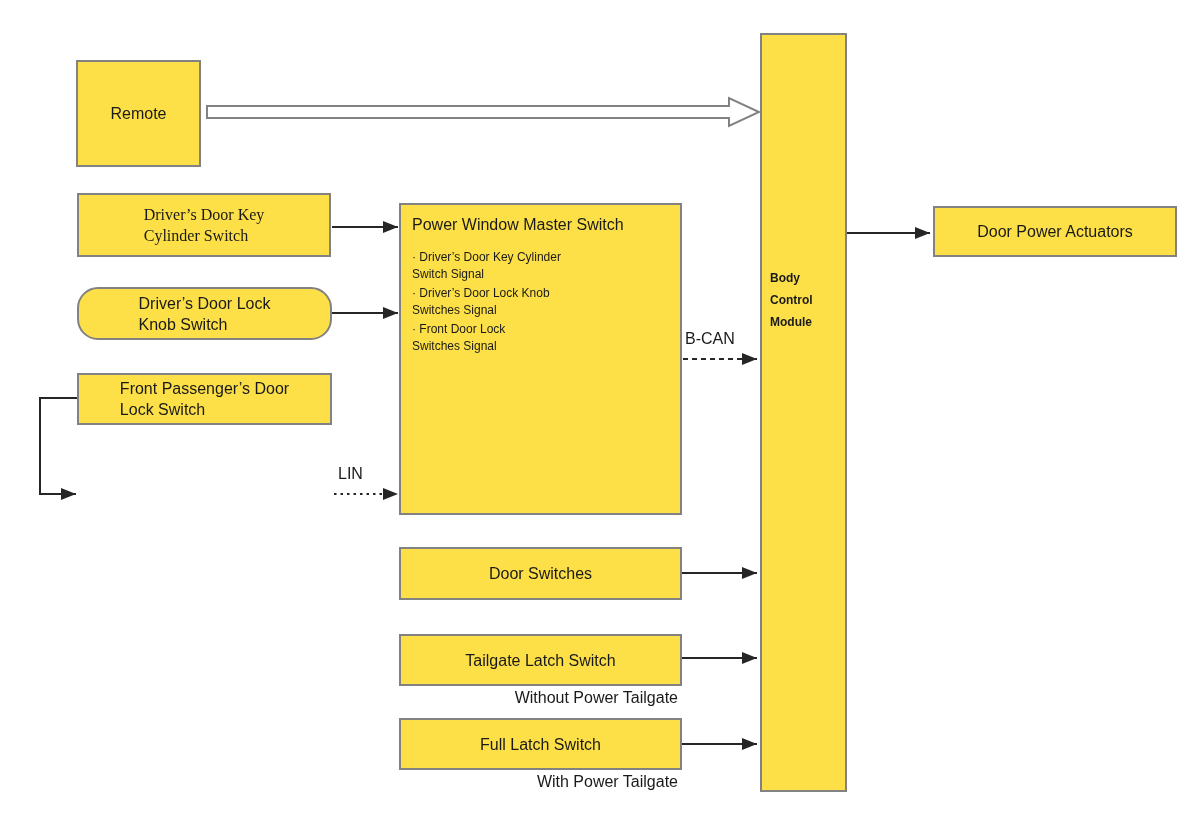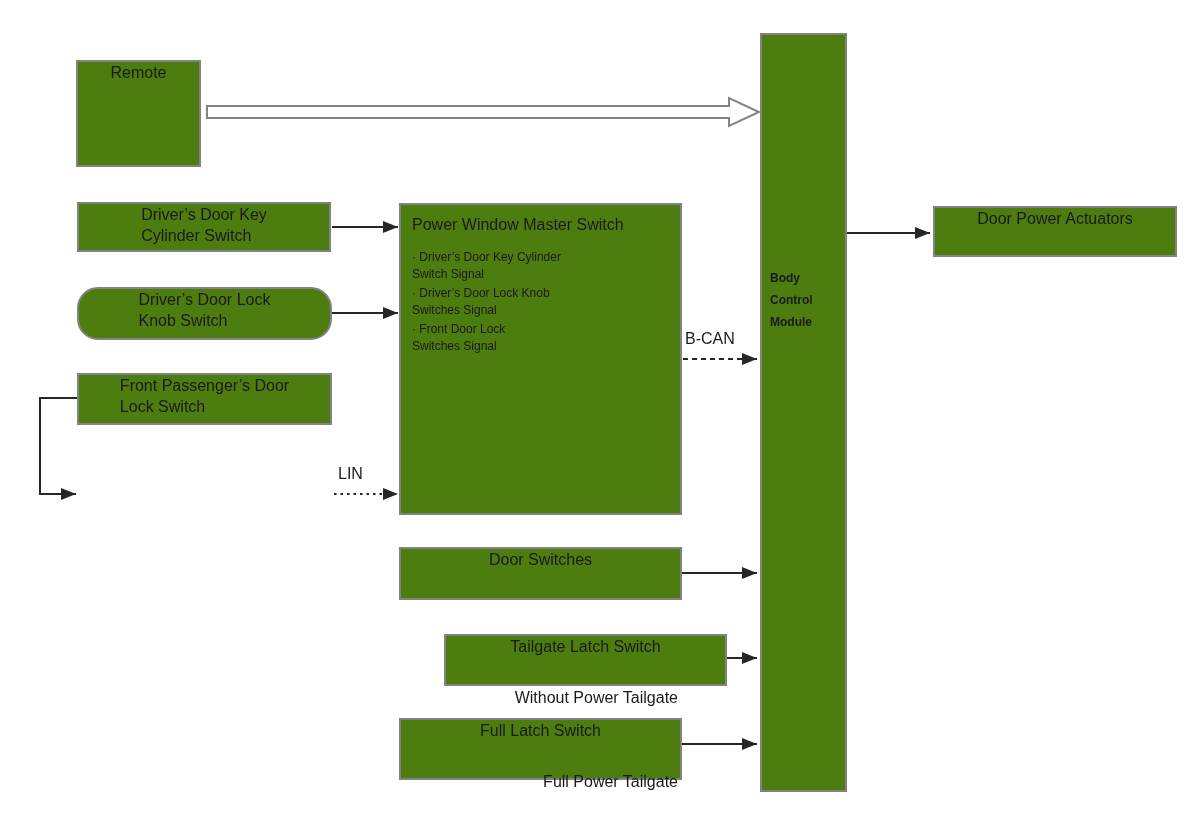--- a/index.html
+++ b/index.html
@@ -8,42 +8,42 @@
     width: 1200px;
     height: 828px;
     background: #ffffff;
     font-family: "Liberation Sans", sans-serif;
     color: #1a1a1a;
     overflow: hidden;
   }
   .box {
     position: absolute;
     box-sizing: border-box;
-    background: #4d7c0f;
+    background: #fde047;
     border: 2px solid #828282;
     display: flex;
-    align-items: flex-start;
+    align-items: center;
     justify-content: center;
   }
   .lbl {
     white-space: pre-line;
     font-size: 16px;
     line-height: 21px;
     text-align: left;
   }
   .lbl.center { text-align: center; }
   #box-remote            { left: 76px;  top: 60px;  width: 125px; height: 107px; }
-  #box-key-cylinder      { left: 77px;  top: 202px; width: 254px; height: 50px; }
+  #box-key-cylinder      { left: 77px;  top: 193px; width: 254px; height: 64px; font-family: Liberation Serif, serif; }
   #box-lock-knob         { left: 77px;  top: 287px; width: 255px; height: 53px; border-radius: 21px; }
   #box-fp-door-lock      { left: 77px;  top: 373px; width: 255px; height: 52px; }
   #box-fp-power-window   { left: 77px;  top: 458px; width: 255px; height: 70px; }
   #box-pwms              { left: 399px; top: 203px; width: 283px; height: 312px; display: block; }
   #box-door-switches     { left: 399px; top: 547px; width: 283px; height: 53px; }
-  #box-tailgate-latch    { left: 399px; top: 634px; width: 283px; height: 52px; margin-left: 45px; }
-  #box-full-latch        { left: 399px; top: 718px; width: 283px; height: 62px; }
+  #box-tailgate-latch    { left: 399px; top: 634px; width: 283px; height: 52px; }
+  #box-full-latch        { left: 399px; top: 718px; width: 283px; height: 52px; }
   #box-bcm               { left: 760px; top: 33px;  width: 87px;  height: 759px; display: block; }
   #box-actuators         { left: 933px; top: 206px; width: 244px; height: 51px; }
 
   .pwms-inner { padding: 9px 28px 0 11px; }
   .pwms-title { font-size: 16px; line-height: 21px; margin-bottom: 14px; }
   .pwms-bullet { font-size: 12px; line-height: 17px; white-space: pre-line; margin-bottom: 2px; }
   .bcm-inner { padding: 232px 2px 0 8px; font-size: 12px; line-height: 22px; white-space: pre-line; font-weight: bold; }
 
   .float-label {
     position: absolute;
@@ -152,15 +152,15 @@
   <div class="box" id="box-actuators">
     <div class="lbl center">Door Power Actuators</div>
   </div>
 
   <div class="float-label" id="label-lin">LIN</div>
 
   <div class="float-label" id="label-bcan">B-CAN</div>
 
   <div class="float-label" id="label-without">Without Power Tailgate</div>
 
-  <div class="float-label" id="label-with">Full Power Tailgate</div>
+  <div class="float-label" id="label-with">With Power Tailgate</div>
 
 </div>
 
 </body></html>

